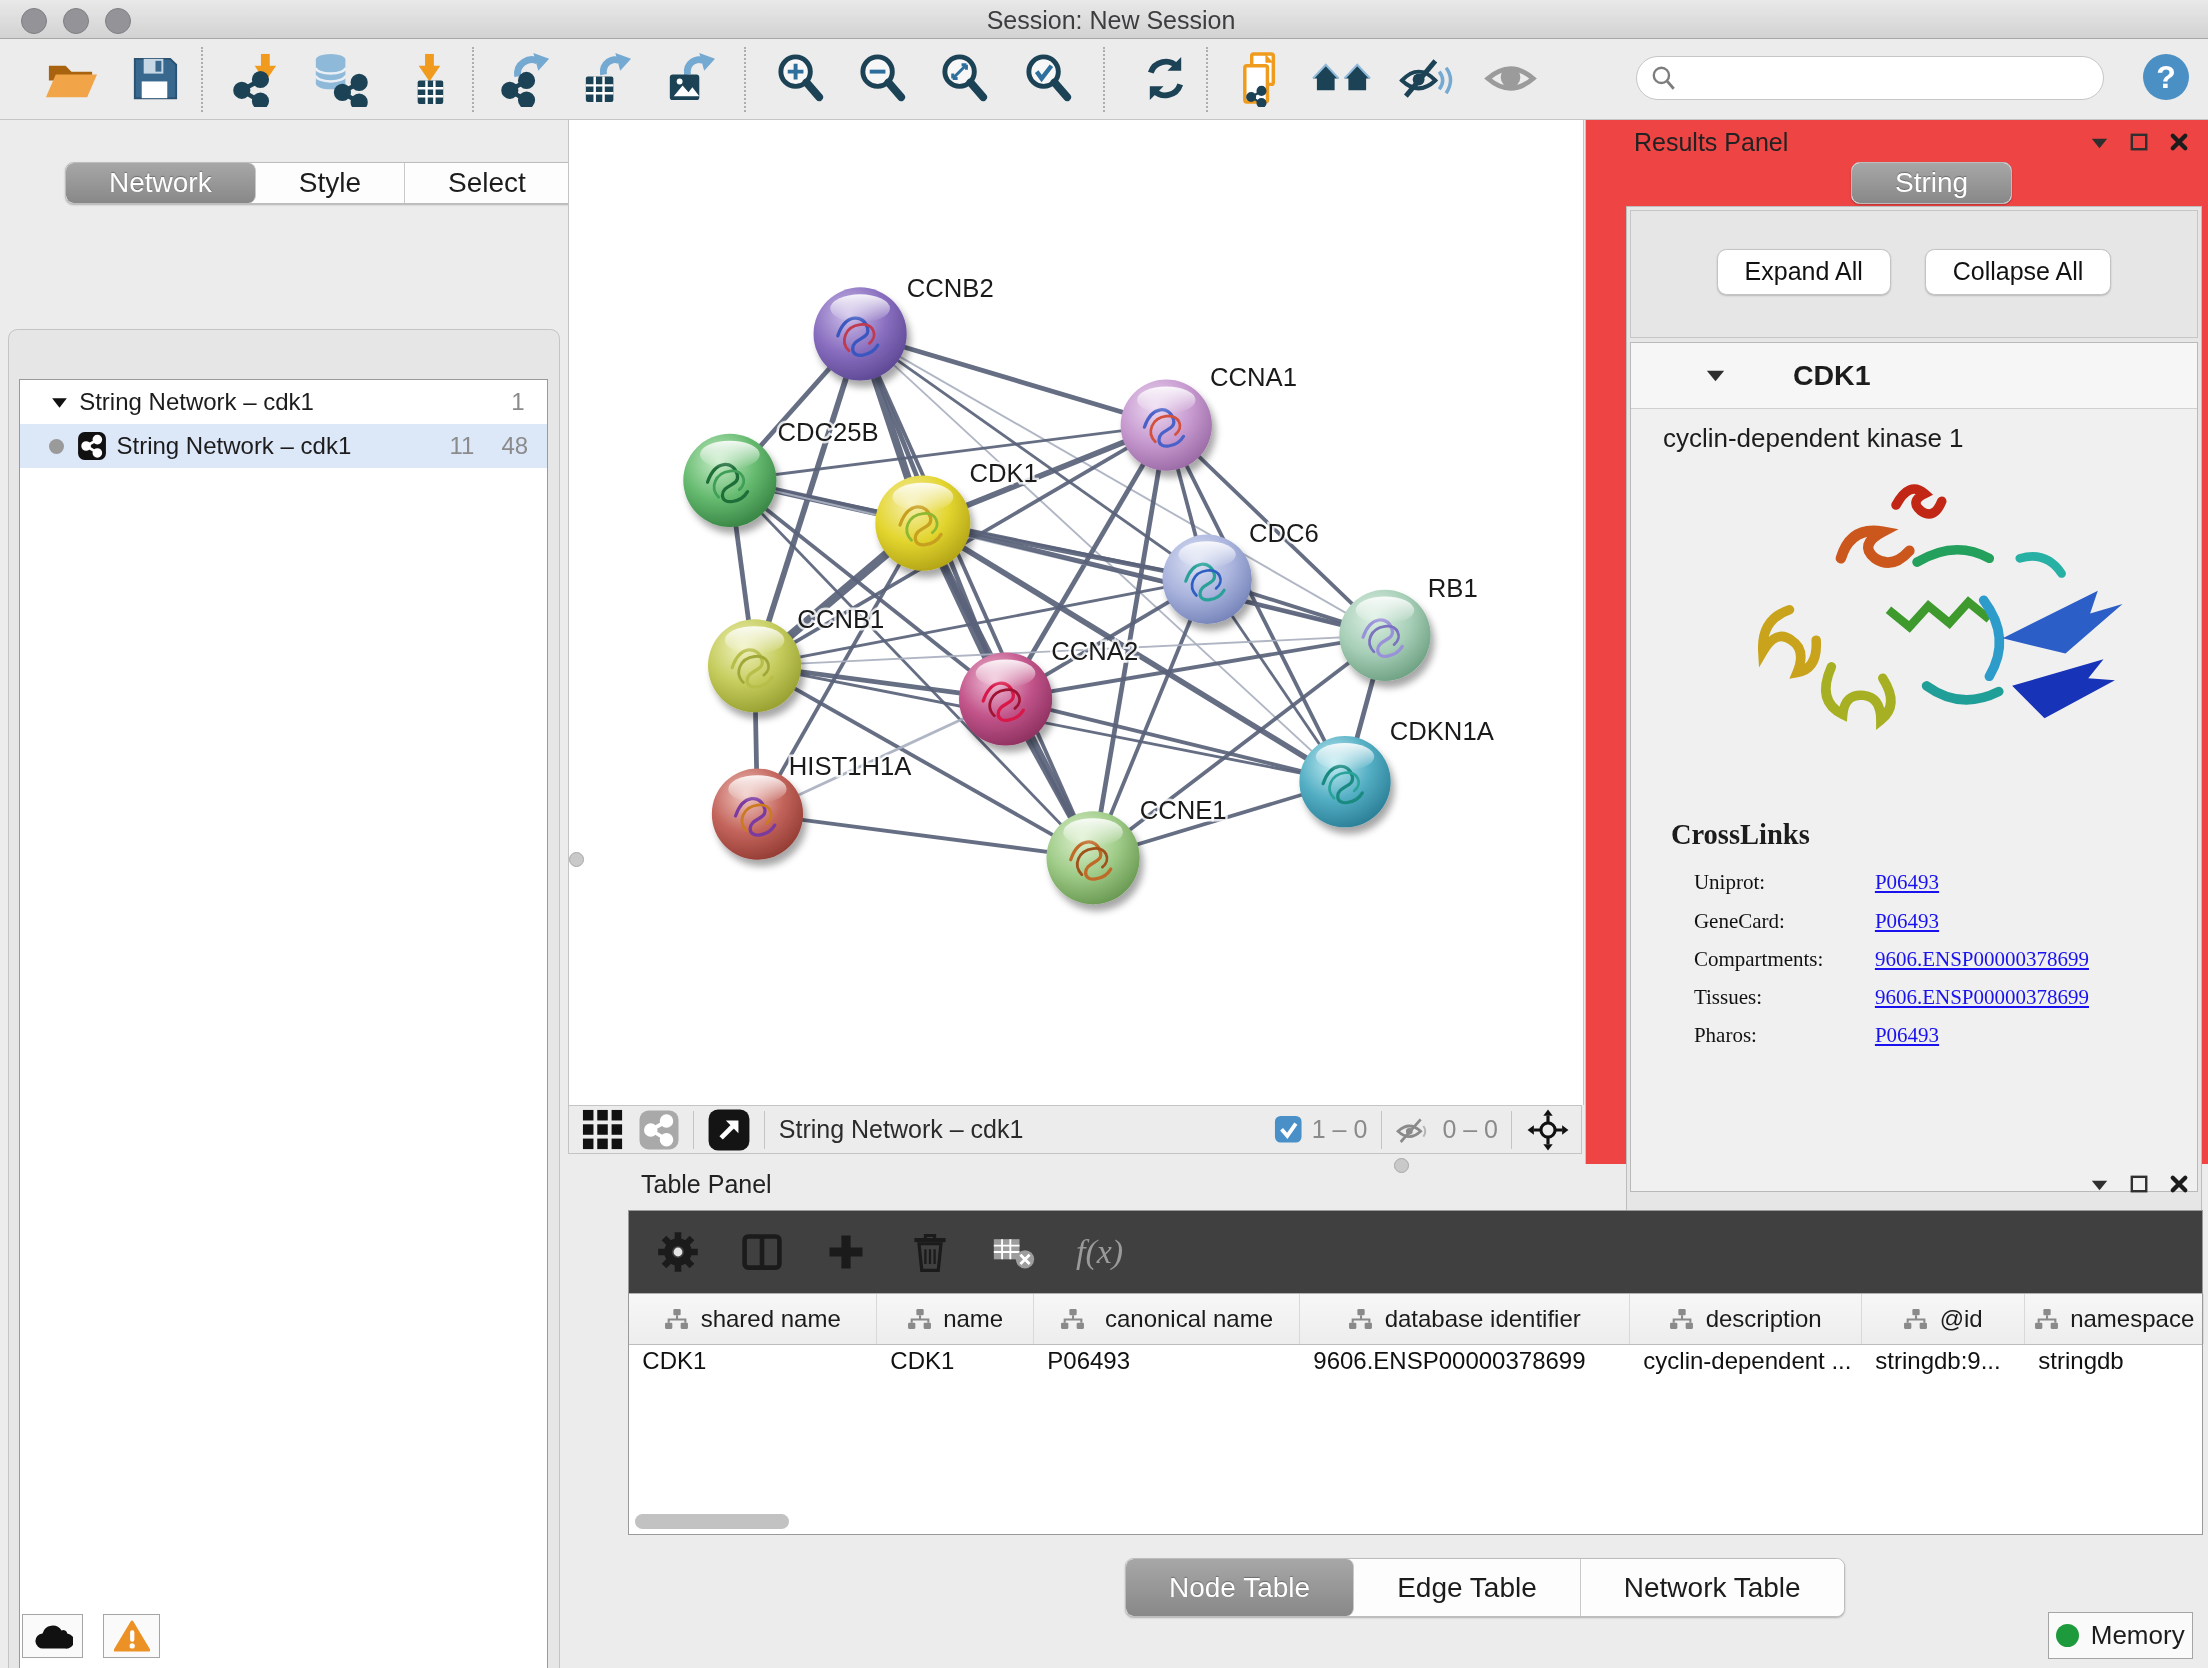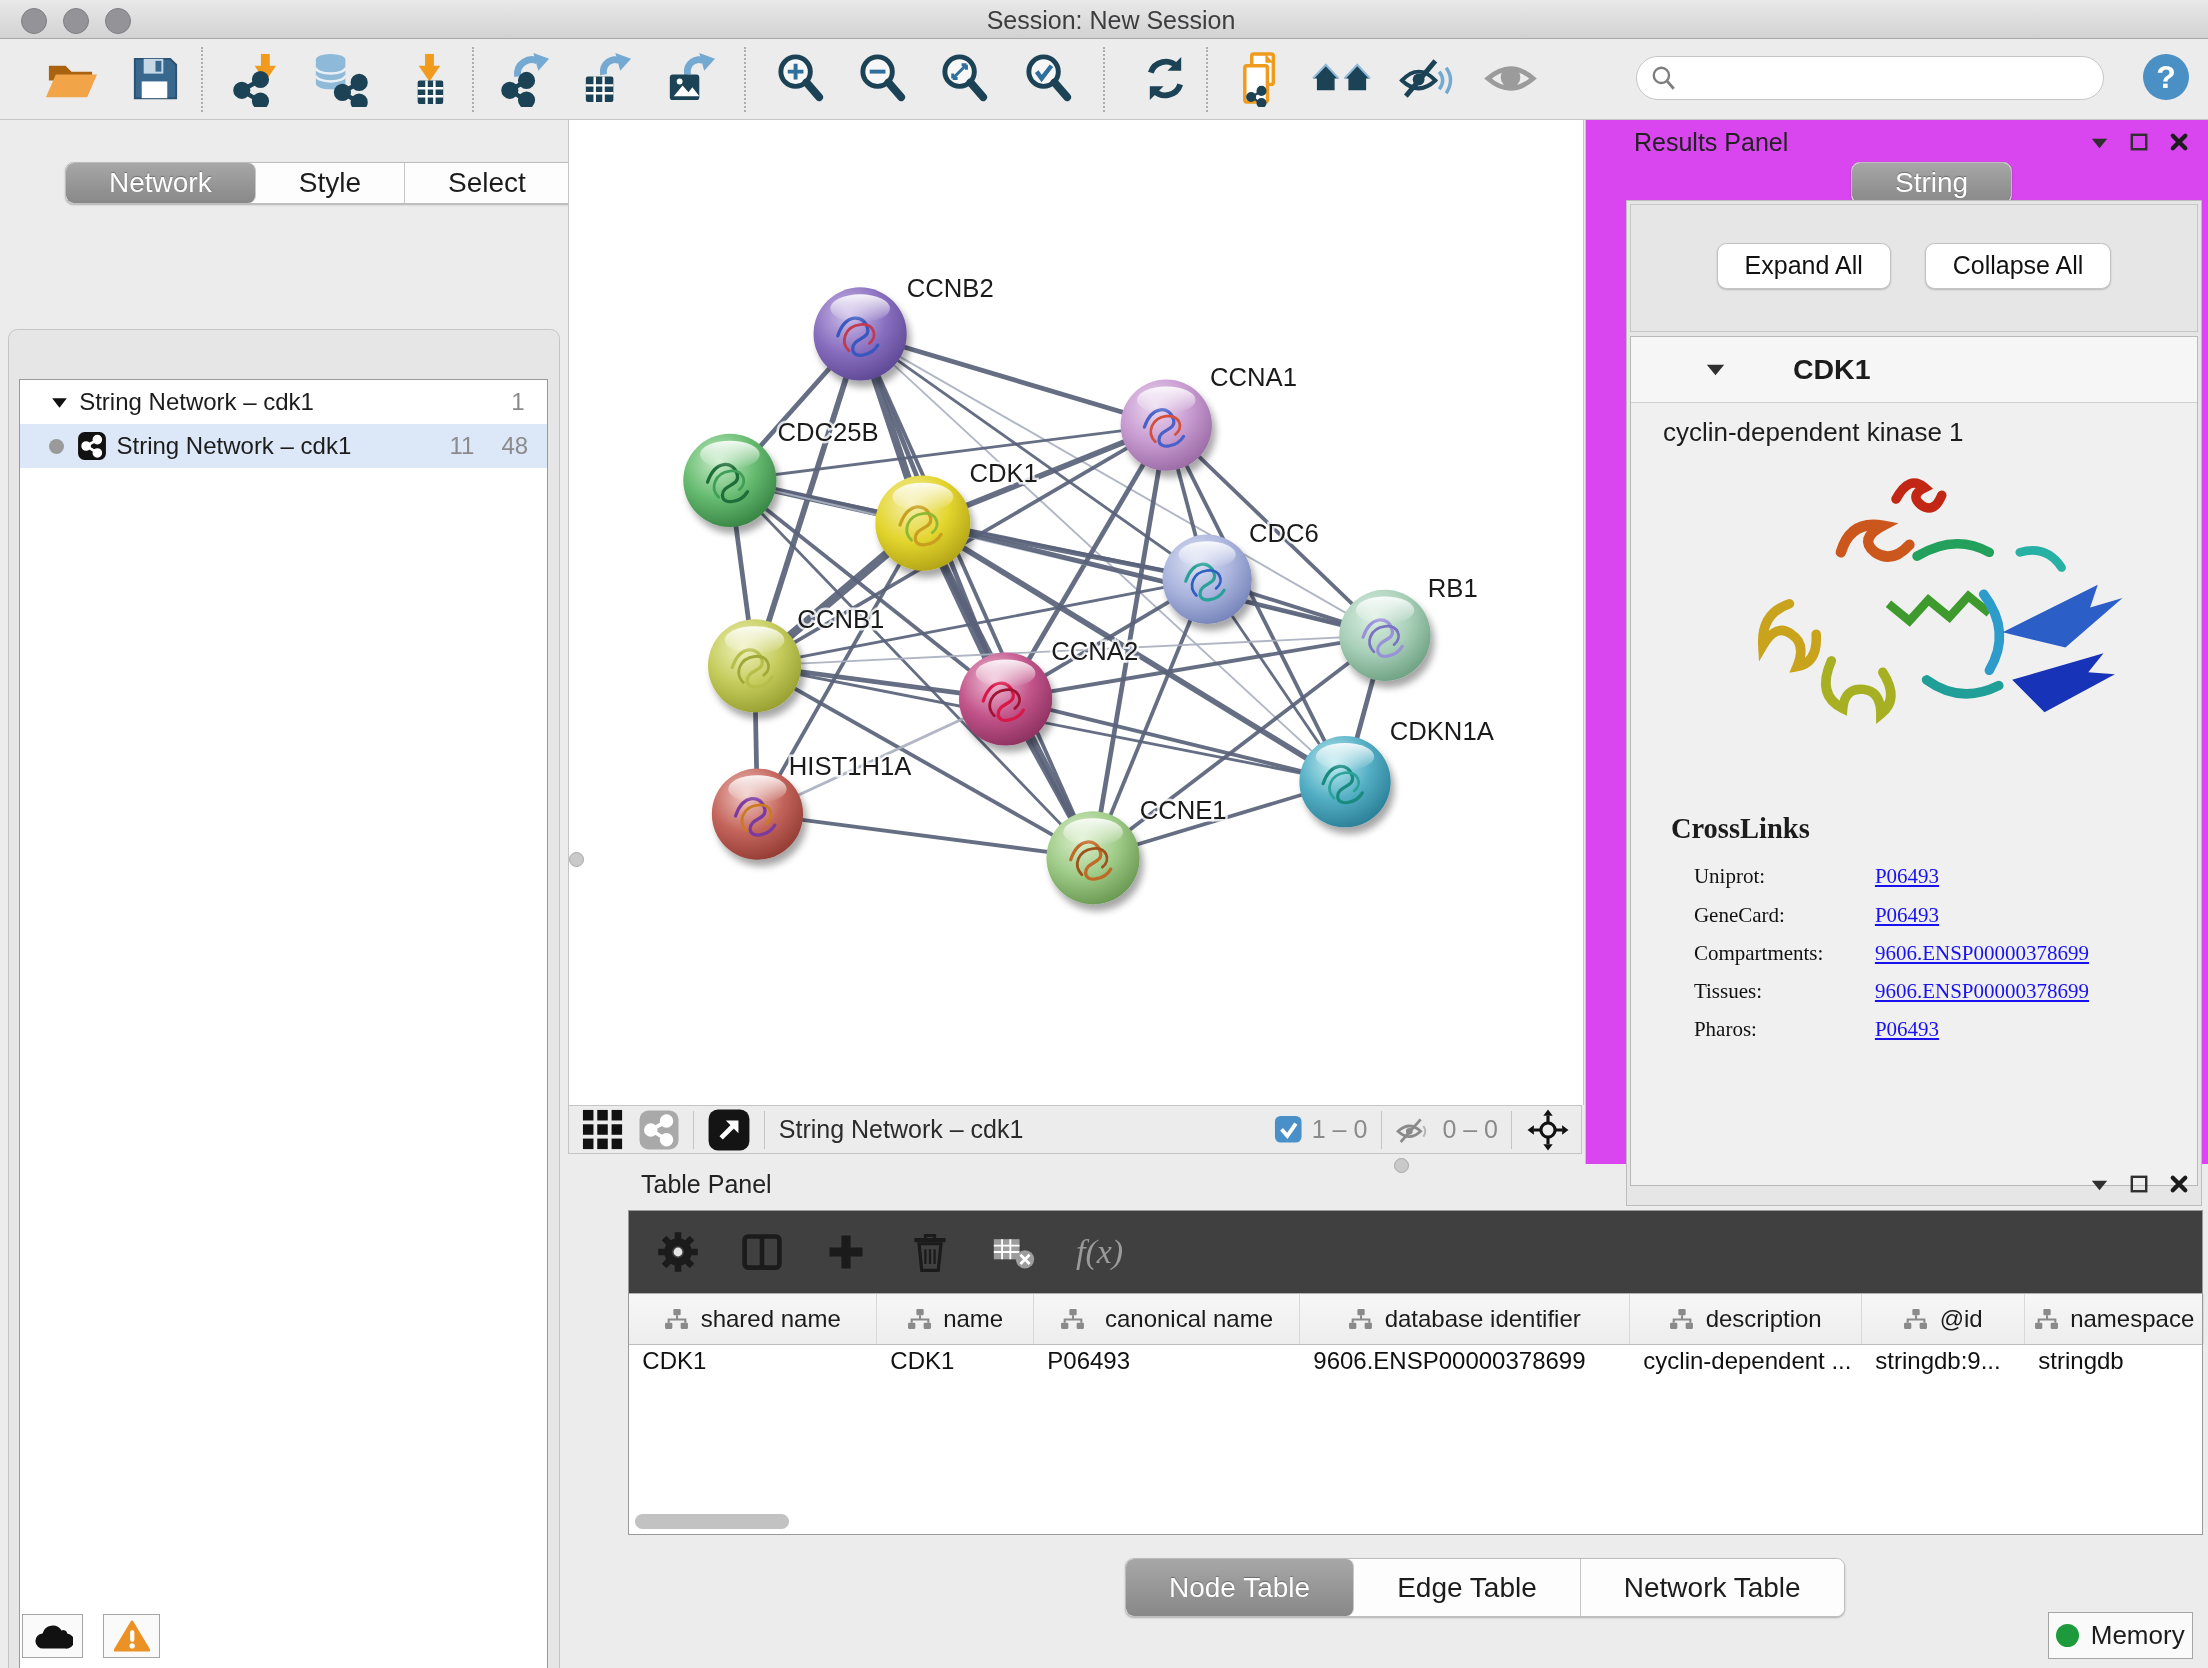--- a/index.html
+++ b/index.html
@@ -39,22 +39,22 @@
   .num{color:#8b8b8b;}
   
   #netview{left:568px;top:120px;width:1014px;height:985px;background:#fff;
            border-left:1px solid #c4c4c4;border-right:1px solid #c4c4c4;}
   #netbar{left:568px;top:1105px;width:1014px;height:49px;background:#ececec;border:1px solid #c4c4c4;border-width:1px;
           display:flex;align-items:center;box-sizing:border-box;}
   .nbsep{width:0;height:38px;border-left:1px solid #c4c4c4;margin:0 13.3px;}
   .nlabel{font-size:27px;fill:#1a1a1a;stroke:#ffffff;stroke-width:5px;stroke-opacity:.8;paint-order:stroke;}
   .split-dot{width:13.3px;height:13.3px;border-radius:50%;background:#c9c9c9;border:1px solid #a8a8a8;}
   
-  #results{left:1585px;top:120px;width:624px;height:1044px;background:#d946ef;border-left:1px solid #c4c4c4;box-sizing:border-box;}
-  #rp-outer{position:absolute;left:40px;top:80px;width:574px;height:1004px;background:#e6e6e6;border:1px solid #bdbdbd;}
+  #results{left:1585px;top:120px;width:624px;height:1044px;background:#ef4444;border-left:1px solid #c4c4c4;box-sizing:border-box;}
+  #rp-outer{position:absolute;left:40px;top:86px;width:574px;height:1004px;background:#e6e6e6;border:1px solid #bdbdbd;}
   #rp-btnbox{position:absolute;left:2.9px;top:2.9px;right:2.9px;height:126px;border:1px solid #c6c6c6;}
   .wbtn{background:#fff;border:1px solid #c3c3c3;border-radius:9.5px;font-size:25px;color:#111;
         padding:7.6px 27px;box-shadow:0 1px 1.9px rgba(0,0,0,.2);}
   #rp-content{position:absolute;left:2.9px;top:135px;right:2.9px;height:848px;background:#f0f0f0;border:1px solid #b9b9b9;}
   #rp-sechdr{position:absolute;left:0;top:0;right:0;height:65px;background:#f6f6f6;border-bottom:1px solid #cfcfcf;
              display:flex;align-items:center;}
   .serif{font-family:"Liberation Serif",serif;}
   .xl-row{display:flex;font-size:21px;margin:13.3px 0 13.3px 63px;}
   .xl-label{width:181px;color:#111;}
   .xl-link{color:#1a12ee;text-decoration:underline;}

